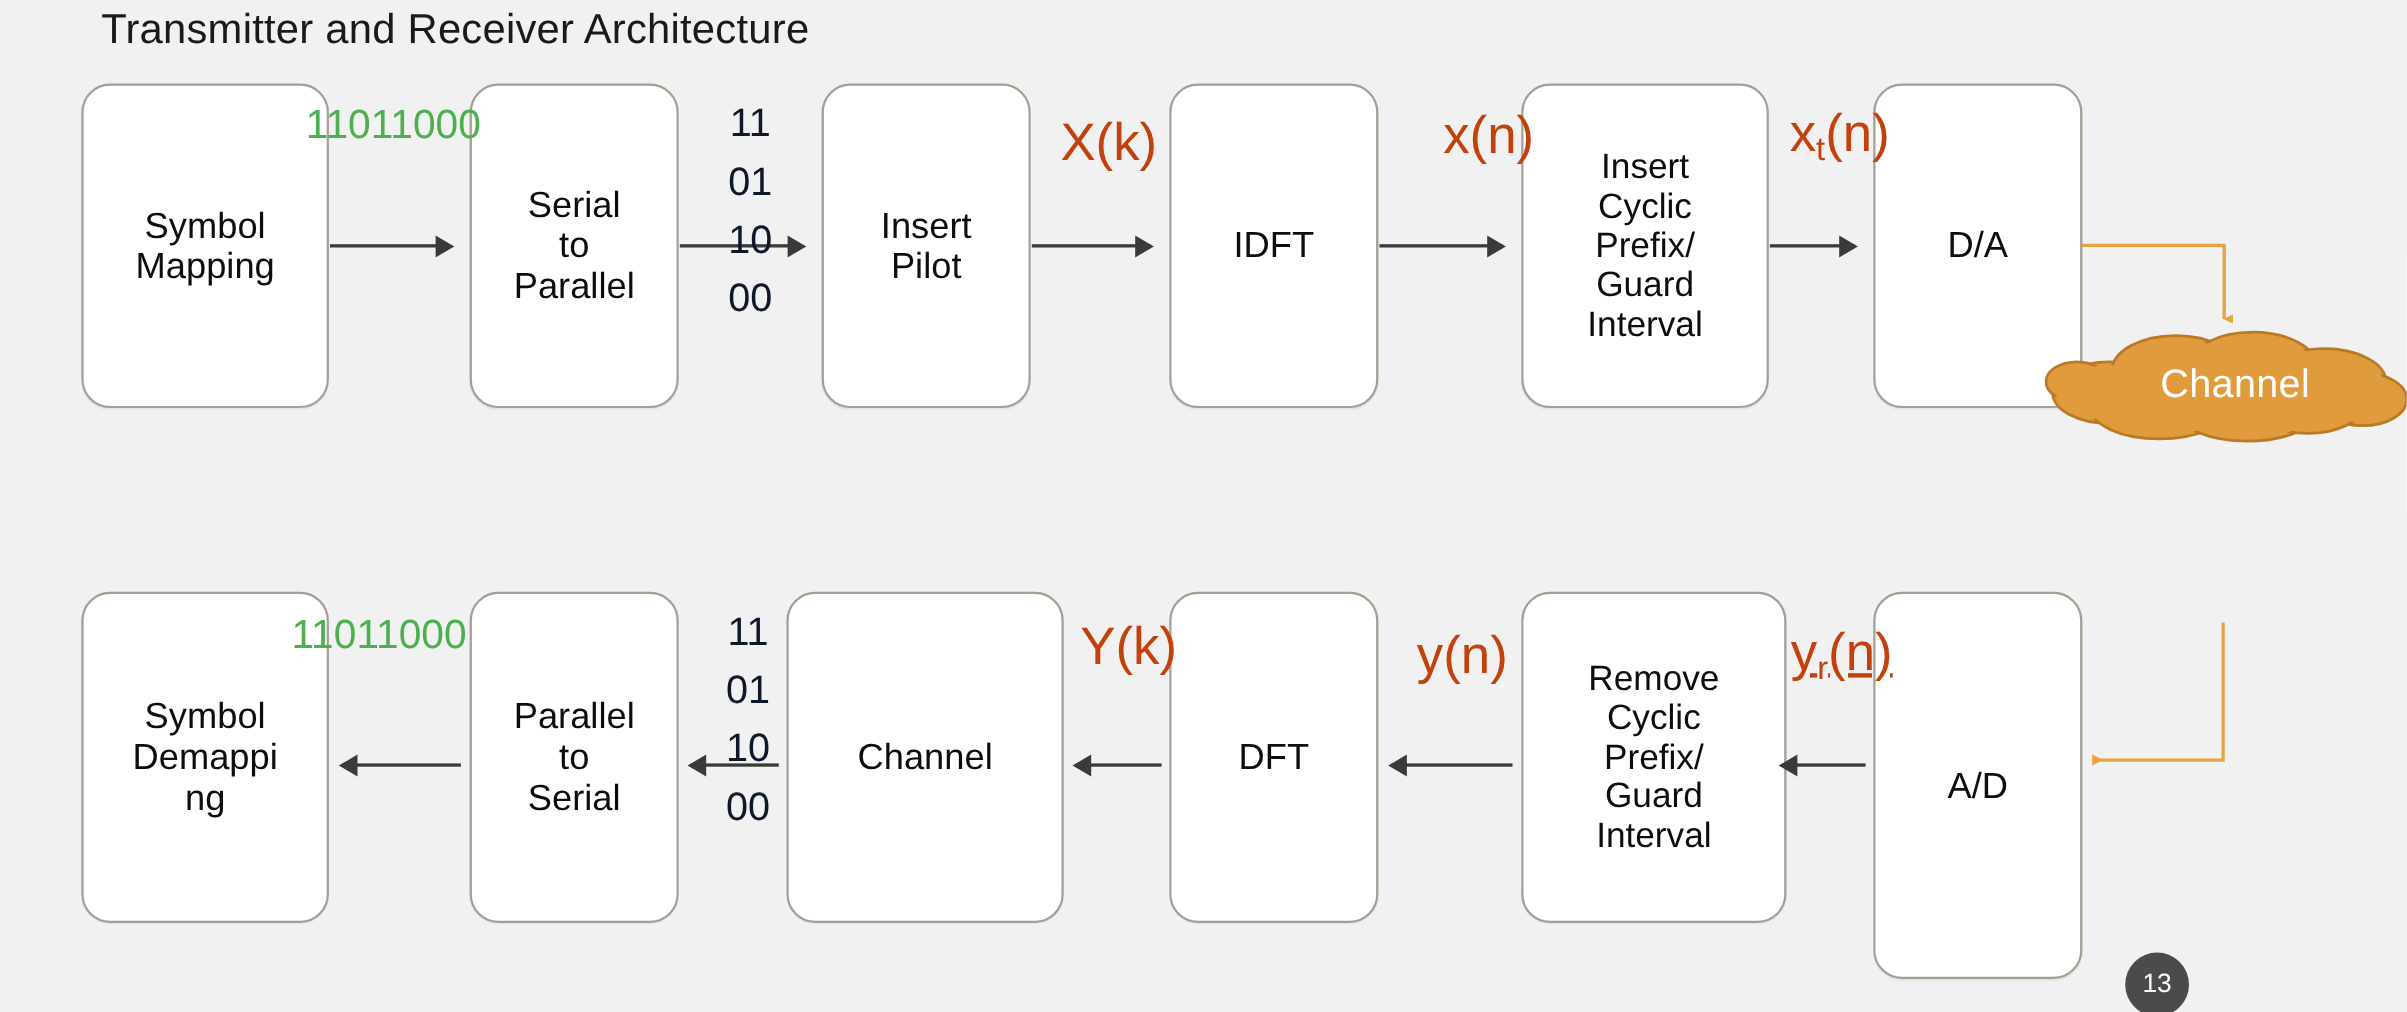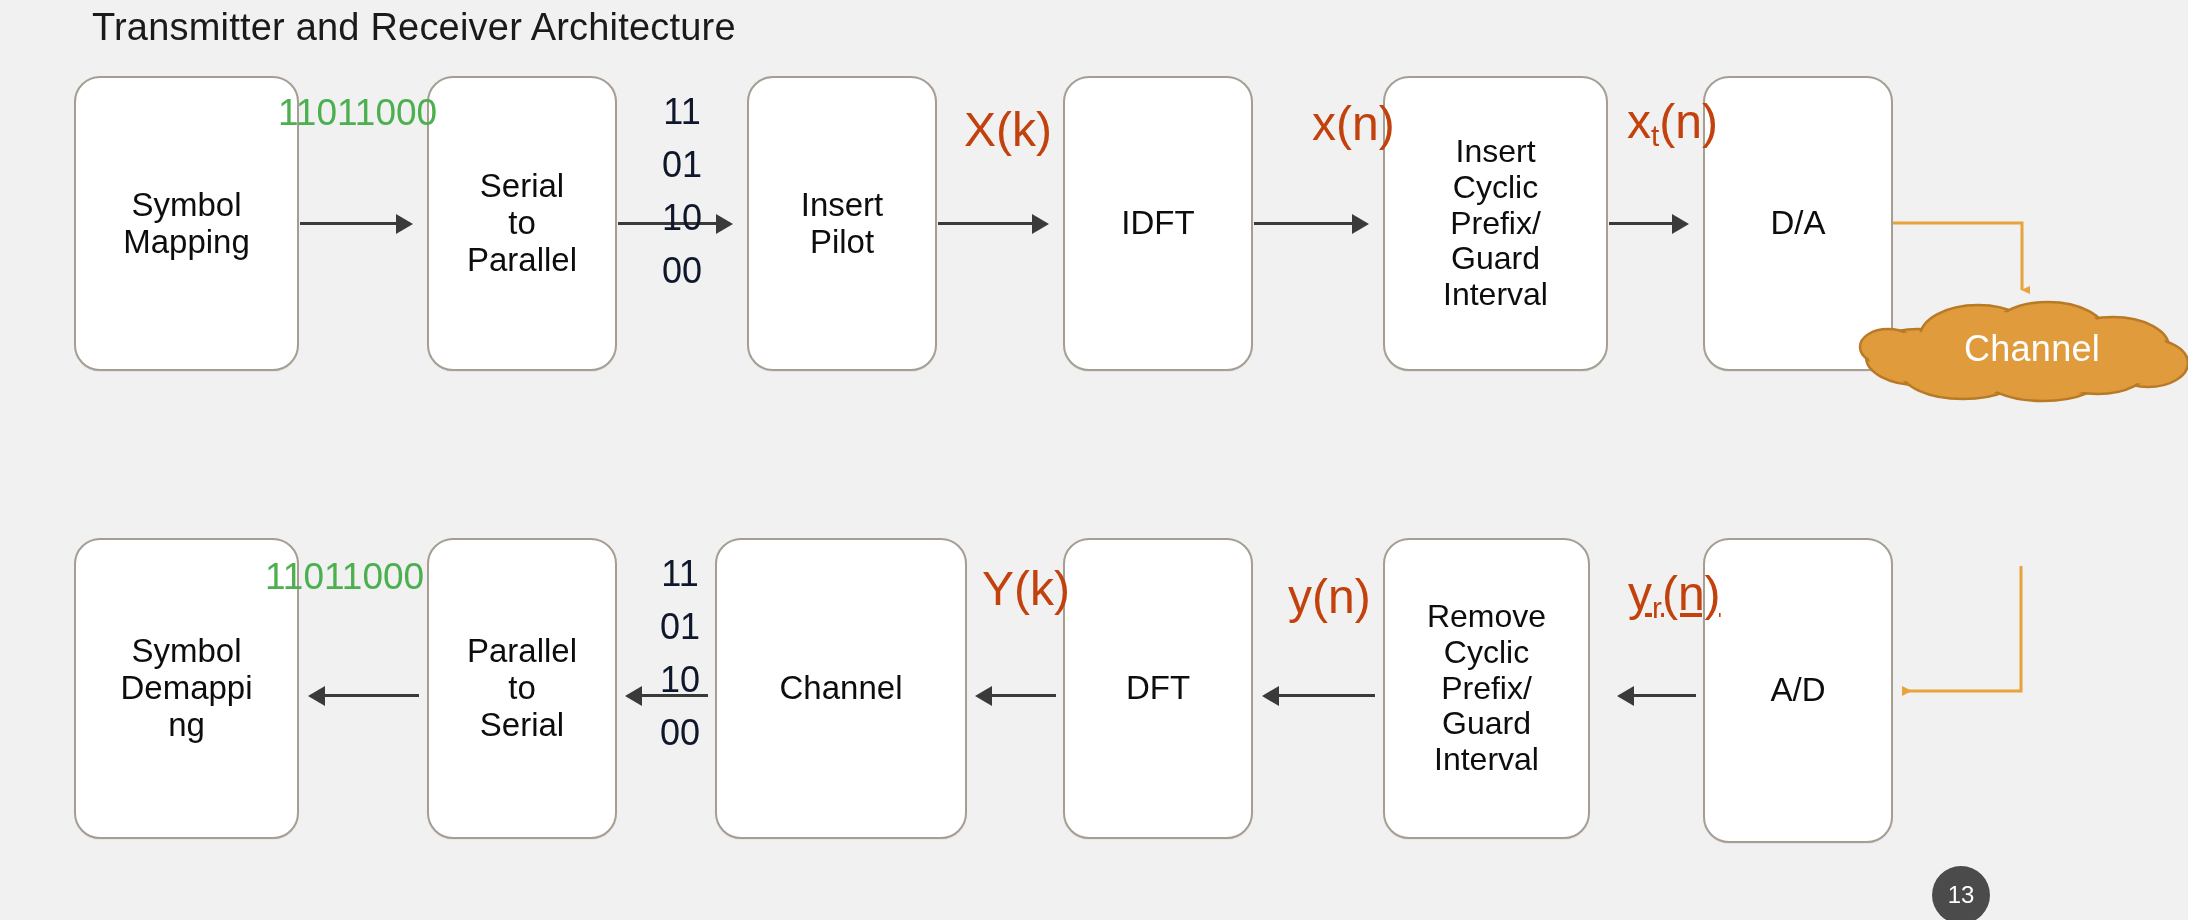--- a/index.html
+++ b/index.html
@@ -280,31 +280,31 @@
   <div class="block" style="left:715px; top:538px; width:252px; height:301px;">
     <span class="label">
         <div>Channel</div>
       </span>
   </div>
 
   <div class="block" style="left:1063px; top:538px; width:190px; height:301px;text-align:center;">
     <span class="label">DFT</span>
   </div>
 
-  <div class="block" style="left:1383px; top:538px; width:207px; height:301px; font-size:32px;">
+  <div class="block" style="left:1383px; top:538px; width:241px; height:301px; font-size:32px;">
     <span class="label">
         <div>Remove</div>
         <div>Cyclic</div>
         <div>Prefix/</div>
         <div>Guard</div>
         <div>Interval</div>
       </span>
   </div>
 
-  <div class="block" style="left:1703px; top:538px; width:190px; height:305px;">
+  <div class="block" style="left:1703px; top:538px; width:190px; height:352px;">
     <span class="label">A/D</span>
   </div>
 
   <div class="arrow left" style="left:311px; top:694px; width:108px;"></div>
   <div class="arrow left" style="left:628px; top:694px; width:80px;"></div>
   <div class="arrow left" style="left:978px; top:694px; width:78px;"></div>
   <div class="arrow left" style="left:1265px; top:694px; width:110px;"></div>
   <div class="arrow left" style="left:1620px; top:694px; width:76px;"></div>
 
   <div class="bitstream" style="left:265px; top:558px;">11011000</div>

